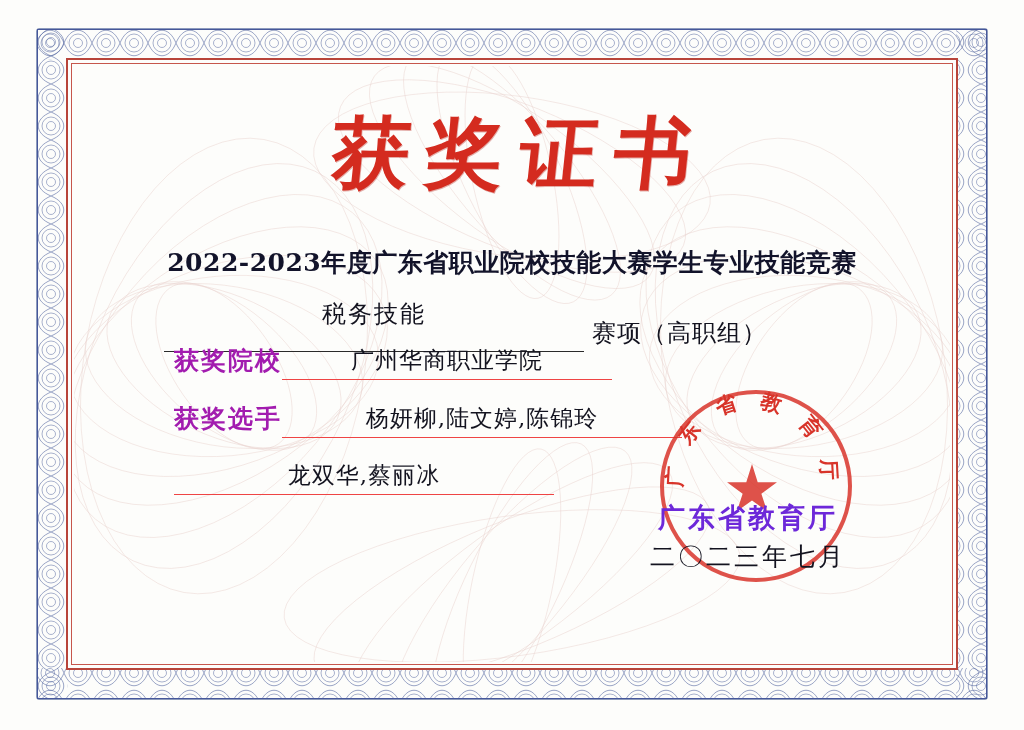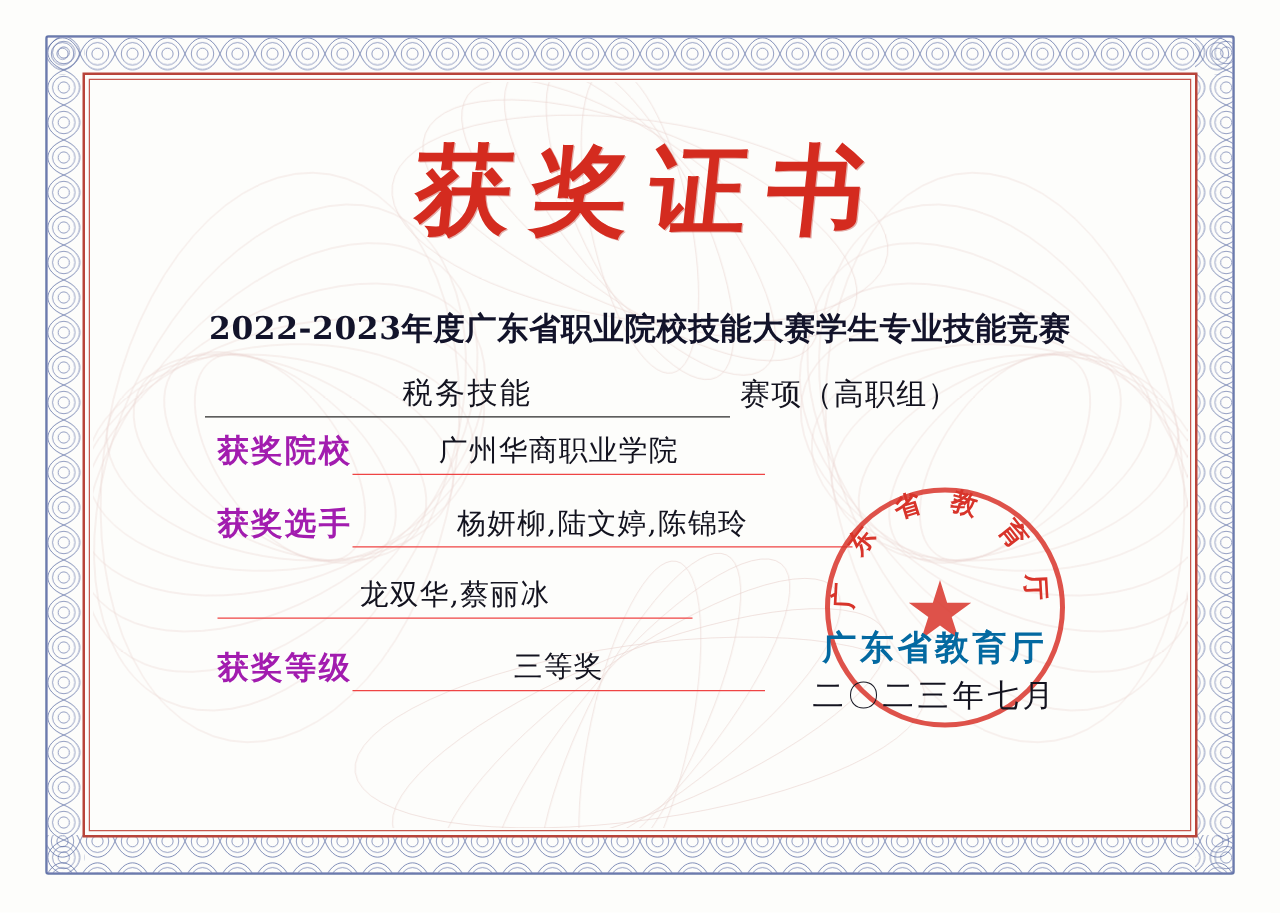--- a/index.html
+++ b/index.html
@@ -111,21 +111,21 @@
     display: flex;
     align-items: flex-end;
   }
   .event-blank {
     flex: 0 0 420px;
     border-bottom: 1px solid #2a2a2a;
     text-align: center;
     font-size: 24px;
     color: #13131f;
     font-family: "DejaVu Serif", "Liberation Serif", serif;
-    padding-bottom: 3px;
+    padding-bottom: 21px;
     letter-spacing: 2px;
   }
   .event-suffix {
     margin-left: 8px;
     font-size: 24px;
     color: #13131f;
     font-family: "DejaVu Serif", "Liberation Serif", serif;
     letter-spacing: 1px;
     padding-bottom: 3px;
   }
@@ -210,21 +210,21 @@
     letter-spacing: 7px;
   }
   .issuer {
     position: absolute;
     left: 0;
     top: 110px;
     width: 320px;
     text-align: center;
     font-size: 27px;
     font-weight: bold;
-    color: #0369a1;
+    color: #6d28d9;
     font-family: "DejaVu Serif", "Liberation Serif", serif;
     letter-spacing: 3px;
   }
   .issue-date {
     position: absolute;
     left: 0;
     top: 150px;
     width: 320px;
     text-align: center;
     font-size: 25px;
@@ -333,24 +333,20 @@
 
       <div class="field-row">
         <div class="field-label">获奖选手</div>
         <div class="field-value w-students">杨妍柳,陆文婷,陈锦玲</div>
       </div>
 
       <div class="field-row">
         <div class="field-value w-teachers">龙双华,蔡丽冰</div>
       </div>
 
-      <div class="field-row">
-        <div class="field-label">获奖等级</div>
-        <div class="field-value w-level">三等奖</div>
-      </div>
 
     </div>
 
     <div class="seal-block">
       <div class="seal"></div>
       <svg class="seal-arc" viewBox="0 0 184 184" style="left:72px;">
         <defs>
           <path id="arcpath" d="M 24 104 A 70 70 0 1 1 160 104" fill="none"></path>
         </defs>
         <text>

